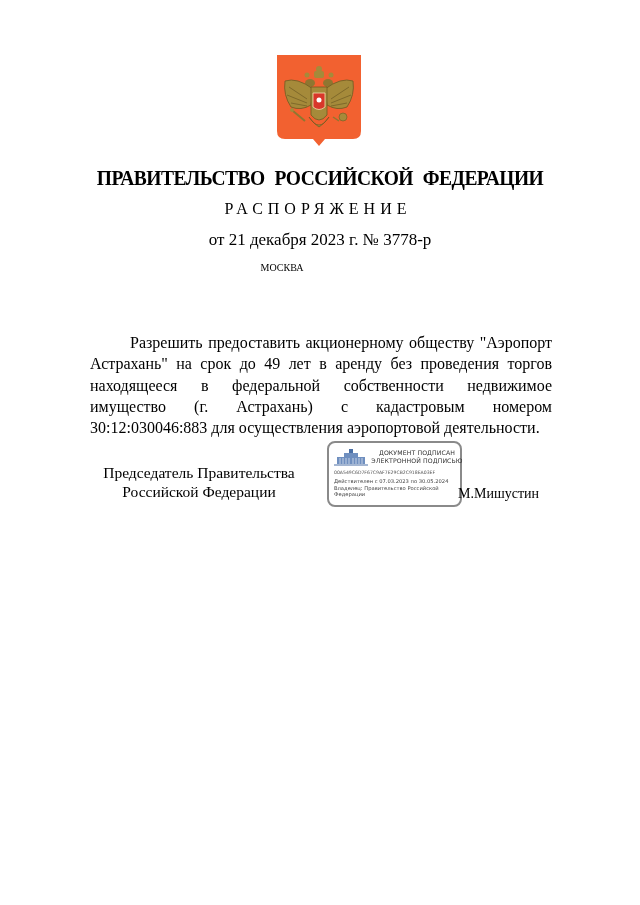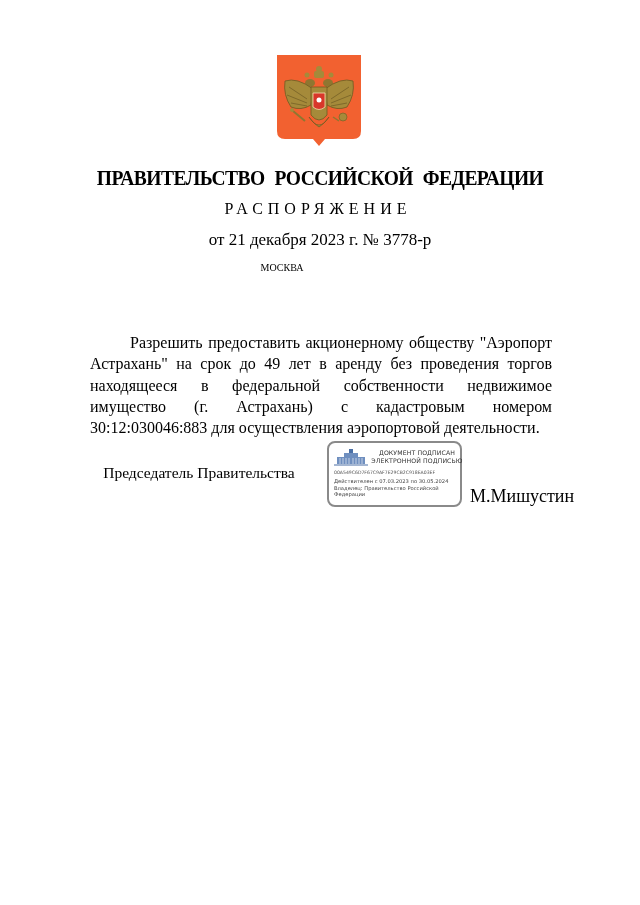--- a/index.html
+++ b/index.html
@@ -19,21 +19,21 @@
     .sig-pos { position:absolute; left:70px; width:202px; top:463px; text-align:center;
                font-size:15.5px; line-height:19px;margin-left:28px; }
     .stamp { position:absolute; left:327px; top:441px; width:135px; height:66px;
              border:2px solid #8a8a8a; border-radius:8px; box-sizing:border-box;
              font-family:"DejaVu Sans", "Liberation Sans", sans-serif; color:#333; }
     .stamp .head { position:absolute; left:42px; top:6px; width:92px; text-align:center;
                    font-size:6.2px; line-height:8px; letter-spacing:0.1px; }
     .stamp .bldg { position:absolute; left:5px; top:5px; width:34px; height:18px; }
     .stamp .serial { position:absolute; left:5px; top:27px; font-size:4.6px; color:#555; white-space:nowrap; }
     .stamp .valid { position:absolute; left:5px; top:35px; font-size:5.2px; line-height:6.6px; color:#444; white-space:nowrap; }
-    .signer { position:absolute; left:470px; top:486px; font-size:18px; }
+    .signer { position:absolute; left:458px; top:486px; font-size:14px; }
   </style>
 </head>
 <body>
 
 <div class="emblem">
   <svg width="84" height="92" viewBox="0 0 84 92">
     <path d="M0,0 H84 V76 Q84,84 76,84 H48 L42,91 L36,84 H8 Q0,84 0,76 Z" fill="#f26130"></path>
 
     <circle cx="42" cy="14" r="3" fill="#a58a3a"></circle>
     <rect x="37" y="16" width="10" height="7" rx="2" fill="#a58a3a"></rect>
@@ -66,20 +66,21 @@
 <div class="doctype">РАСПОРЯЖЕНИЕ</div>
 <div class="date">от 21 декабря 2023 г. № 3778-р</div>
 <div class="city">МОСКВА</div>
 
 <div class="body-text">
   <p class="para">Разрешить предоставить акционерному обществу "Аэропорт Астрахань" на срок до 49 лет в аренду без проведения торгов находящееся в федеральной собственности недвижимое имущество (г. Астрахань) с кадастровым номером 30:12:030046:883 для осуществления аэропортовой деятельности.</p>
 </div>
 
 <div class="sig-pos">
   <div>Председатель Правительства</div>
+  <div>Российской Федерации</div>
 </div>
 
 <div class="stamp">
   <svg class="bldg" viewBox="0 0 34 18">
     <rect x="15" y="1" width="4" height="4" fill="#4a6fa5"></rect>
     <rect x="10" y="5" width="14" height="4" fill="#6f8fbf"></rect>
     <rect x="3" y="9" width="28" height="7" fill="#6f8fbf"></rect>
     <g stroke="#ffffff" stroke-width="0.6">
       <line x1="6" y1="10" x2="6" y2="16"></line>
         <line x1="9" y1="10" x2="9" y2="16"></line>

